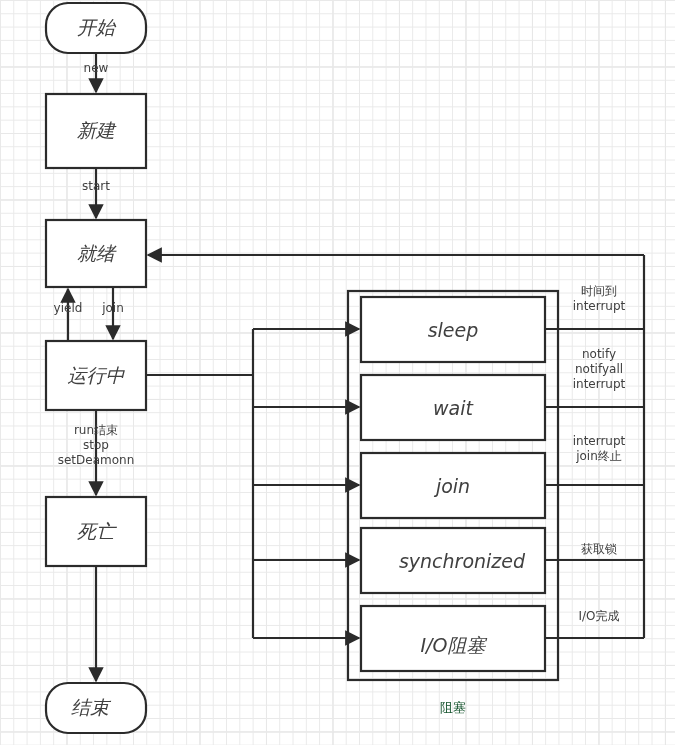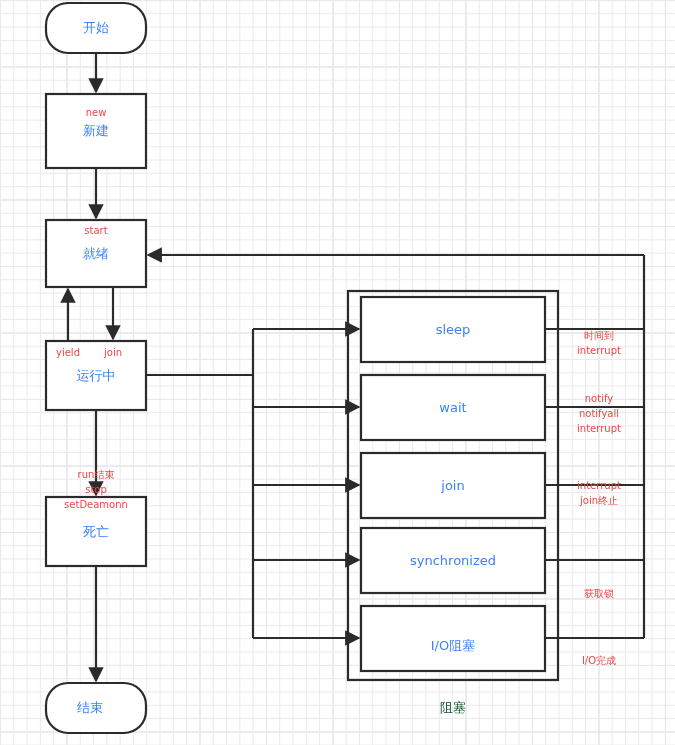--- a/index.html
+++ b/index.html
@@ -16,34 +16,34 @@
       linear-gradient(to right, #e9e9e9 1px, transparent 1px),
       linear-gradient(to bottom, #e9e9e9 1px, transparent 1px),
       linear-gradient(to right, #dcdcdc 1px, transparent 1px),
       linear-gradient(to bottom, #dcdcdc 1px, transparent 1px);
     background-size:13.3px 13.3px, 13.3px 13.3px, 66.5px 66.5px, 66.5px 66.5px;
     background-position:0 0,0 0,0 0,0 0;
   }
   #svgroot{position:absolute;left:0;top:0;}
   .lbl{
     position:absolute;
-    color:#ef4444;
-    font-size:10px;
+    color:#404040;
+    font-size:12px;
     line-height:15px;
     text-align:center;
     white-space:nowrap;
     pointer-events:none;
-    margin-top:44px;
   }
   .nodetext{
     position:absolute;
     display:flex;align-items:center;justify-content:center;
-    color:#3b82f6;
-    font-size:13px;
+    color:#404040;
+    font-size:19px;
     text-align:center;
+    font-style:italic;
   }
   .grouplabel{
     position:absolute;
     color:#14532d;
     font-size:13px;
     text-align:center;
     width:200px;
   }
 </style>
 </head>
@@ -112,21 +112,21 @@
 <div class="nodetext" style="left:46px;top:3px;width:100px;height:50px;">开始</div>
 <div class="nodetext" style="left:46px;top:94px;width:100px;height:74px;">新建</div>
 <div class="nodetext" style="left:46px;top:220px;width:100px;height:67px;">就绪</div>
 <div class="nodetext" style="left:46px;top:341px;width:100px;height:69px;">运行中</div>
 <div class="nodetext" style="left:46px;top:497px;width:100px;height:69px;border-radius:22px;">死亡</div>
 <div class="nodetext" style="left:46px;top:683px;width:88px;height:50px;text-align:center;">结束</div>
 
 <div class="nodetext" style="left:361px;top:297px;width:184px;height:65px;">sleep</div>
 <div class="nodetext" style="left:361px;top:375px;width:184px;height:65px;">wait</div>
 <div class="nodetext" style="left:361px;top:453px;width:184px;height:65px;">join</div>
-<div class="nodetext" style="left:361px;top:528px;width:184px;height:65px;">synchronized</div>
+<div class="nodetext" style="left:361px;top:528px;width:184px;height:65px;padding-left:9px;">synchronized</div>
 <div class="nodetext" style="left:361px;top:606px;width:184px;height:79px;">I/O阻塞</div>
 
 <div class="grouplabel" style="left:353px;top:699px;">阻塞</div>
 
 <div class="lbl" style="left:46px;top:61px;width:100px;">new</div>
 <div class="lbl" style="left:46px;top:179px;width:100px;">start</div>
 <div class="lbl" style="left:38px;top:301px;width:60px;">yield</div>
 <div class="lbl" style="left:86px;top:301px;width:54px;">join</div>
 <div class="lbl" style="left:31px;top:423px;width:130px;white-space:pre-line;">run结束
 stop

